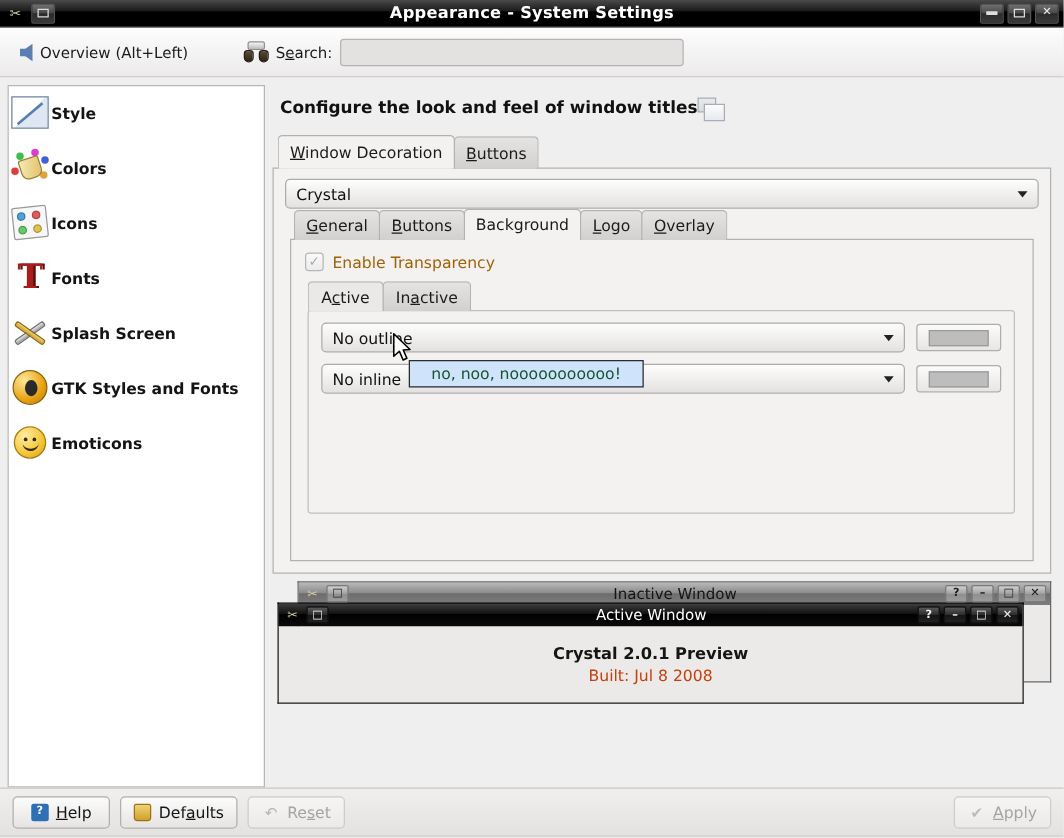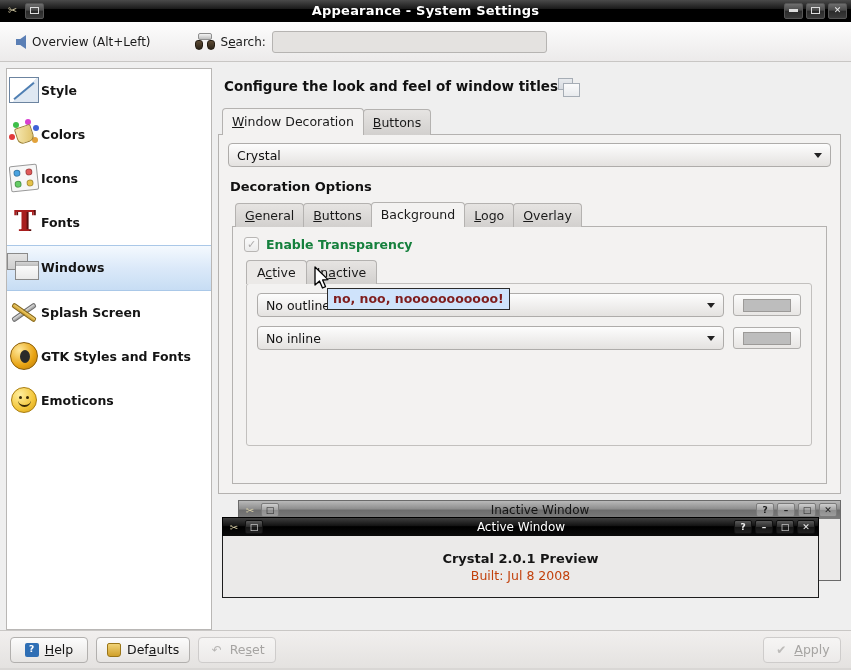--- a/index.html
+++ b/index.html
@@ -316,21 +316,21 @@
   }
 
   .checkrow { display: flex; align-items: center; gap: 7px; }
   .checkbox {
     width: 15px; height: 15px;
     border: 1px solid #b8b6b4; border-radius: 3px;
     background: linear-gradient(#fafafa,#ececec);
     display: flex; align-items: center; justify-content: center;
     color: #adabab; font-size: 11px; line-height: 1;
   }
-  .check-label { font-size: 12.5px; color: #15803d; font-weight: bold; }
+  .check-label { font-size: 12.5px; color: #a16207; }
 
   
   .subtabbar { display: flex; align-items: flex-end; margin: 8px 0 0 2px; position: relative; z-index: 5; }
   .subtab {
     padding: 4px 10px; font-size: 12.5px; color: #1a1a1a;
     border: 1px solid #b4b2b0; border-bottom: none;
     border-radius: 4px 4px 0 0;
     background: linear-gradient(to bottom, #e6e4e2, #d2d0ce);
     margin-right: -1px; cursor: default;
   }
@@ -355,25 +355,24 @@
     display: flex; align-items: center; justify-content: center;
   }
   .colorbtn i { display: block; width: 48px; height: 13px; background: #bdbdbd; border: 1px solid #9c9a98; }
 
   
   .tooltip {
     position: absolute;
     left: 327px; top: 288px;
     background: #cfe3fb;
     border: 1px solid #2b2b2b;
-    padding: 2px 5px 3px;
-    font-size: 12.5px; color: #7f1d1d;
+    padding: 2px 17px 3px;
+    font-size: 12.5px; color: #14532d;
     white-space: nowrap;
     z-index: 40;
-    font-weight: bold;
   }
 
   
   .cursor { position: absolute; left: 314px; top: 266px; z-index: 45; pointer-events: none; }
 
   
   .preview-wrap {
     margin: 6px 2px 0 4px;
     flex: 0 0 auto;
     height: 108px;
@@ -535,29 +534,20 @@
             </div>
         </div>
         <div class="side-label">Icons</div>
       </div>
       <div class="side-item">
         <div class="side-icon">
             <div class="ic-fonts">T</div>
           </div>
         <div class="side-label">Fonts</div>
       </div>
-      <div class="side-item selected">
-        <div class="side-icon">
-          <div class="ic-windows">
-              <span class="w1"></span>
-              <span class="w2"></span>
-            </div>
-        </div>
-        <div class="side-label">Windows</div>
-      </div>
       <div class="side-item">
         <div class="side-icon">
           <div class="ic-splash">
               <i class="scr"></i>
               <i class="wr"></i>
             </div>
         </div>
         <div class="side-label">Splash Screen</div>
       </div>
       <div class="side-item">
@@ -592,21 +582,20 @@
         <div class="tab active"><u>W</u><span>indow Decoration</span></div>
         <div class="tab"><u>B</u><span>uttons</span></div>
       </div>
 
       <div class="tabpanel">
         <div class="combo">
           <span>Crystal</span>
           <span class="chev"></span>
         </div>
 
-        <div class="group-title">Decoration Options</div>
 
         <div class="itabbar">
           <div class="itab"><u>G</u><span>eneral</span></div>
           <div class="itab"><u>B</u><span>uttons</span></div>
           <div class="itab active"><span>Background</span></div>
           <div class="itab"><u>L</u><span>ogo</span></div>
           <div class="itab"><u>O</u><span>verlay</span></div>
         </div>
 
         <div class="ipanel">

